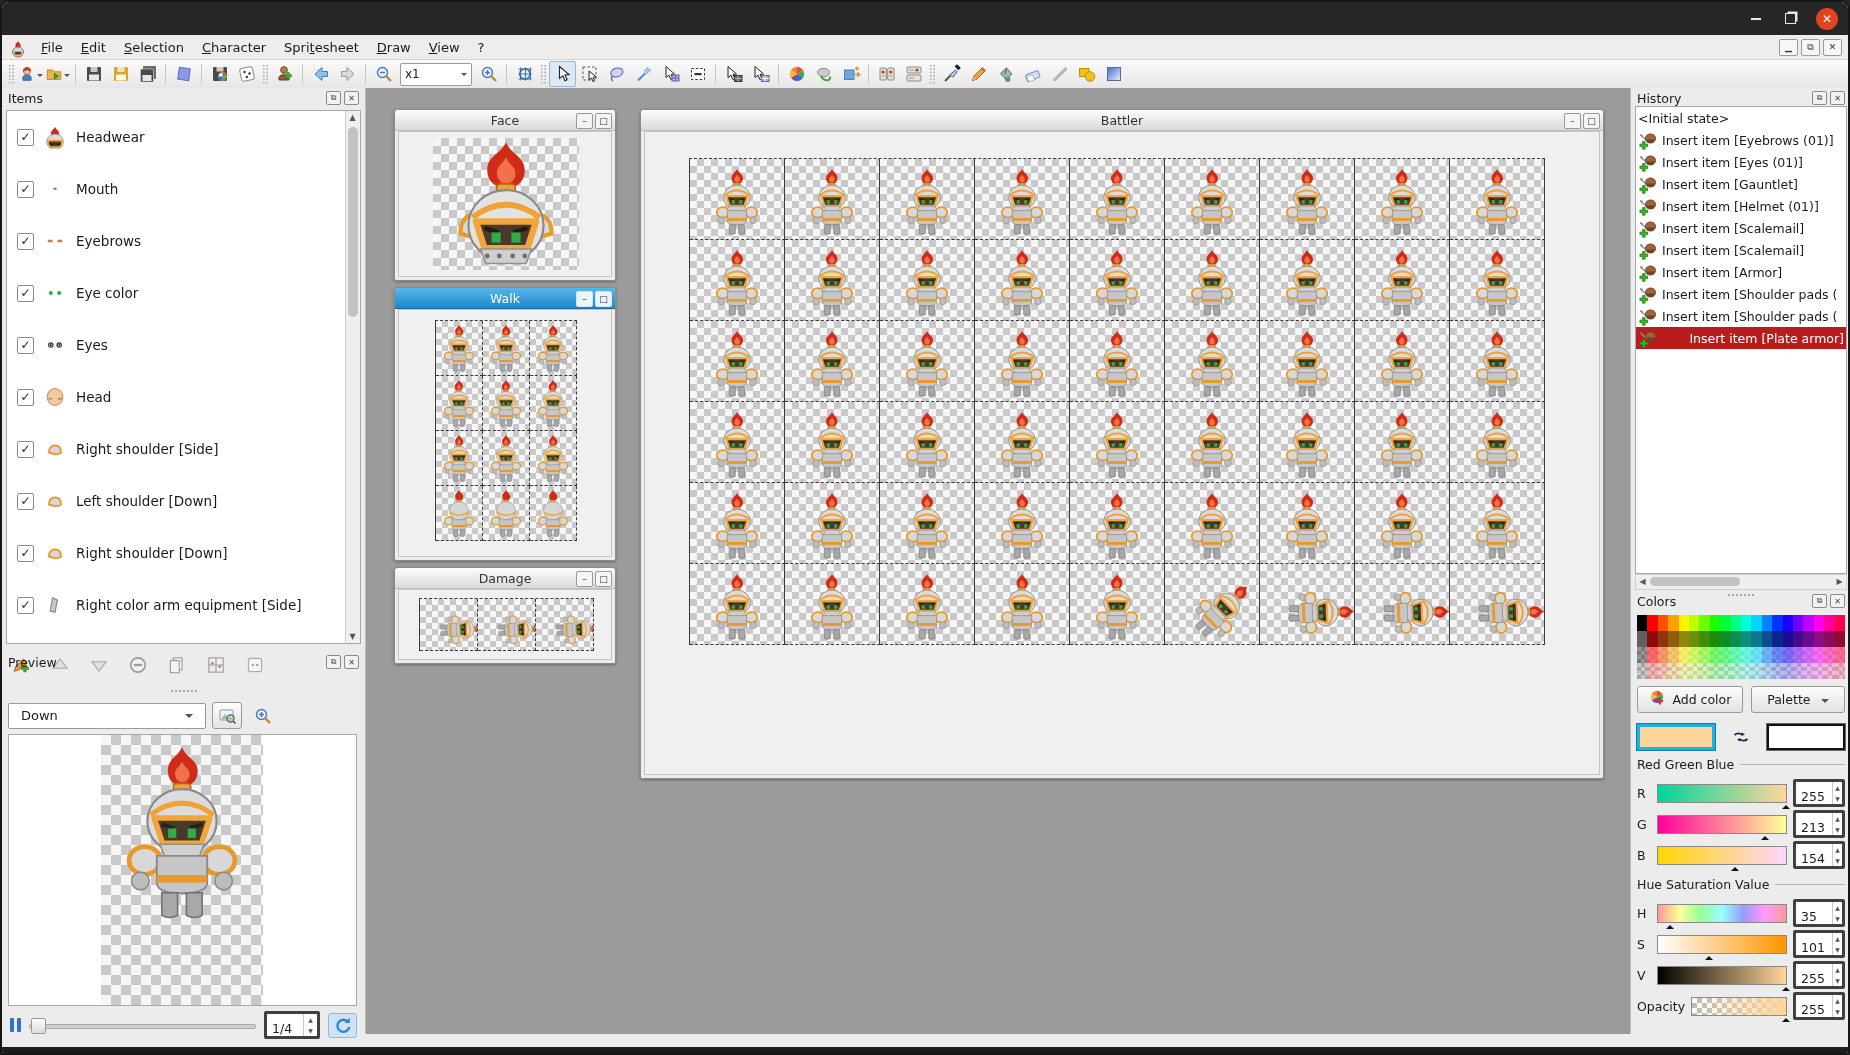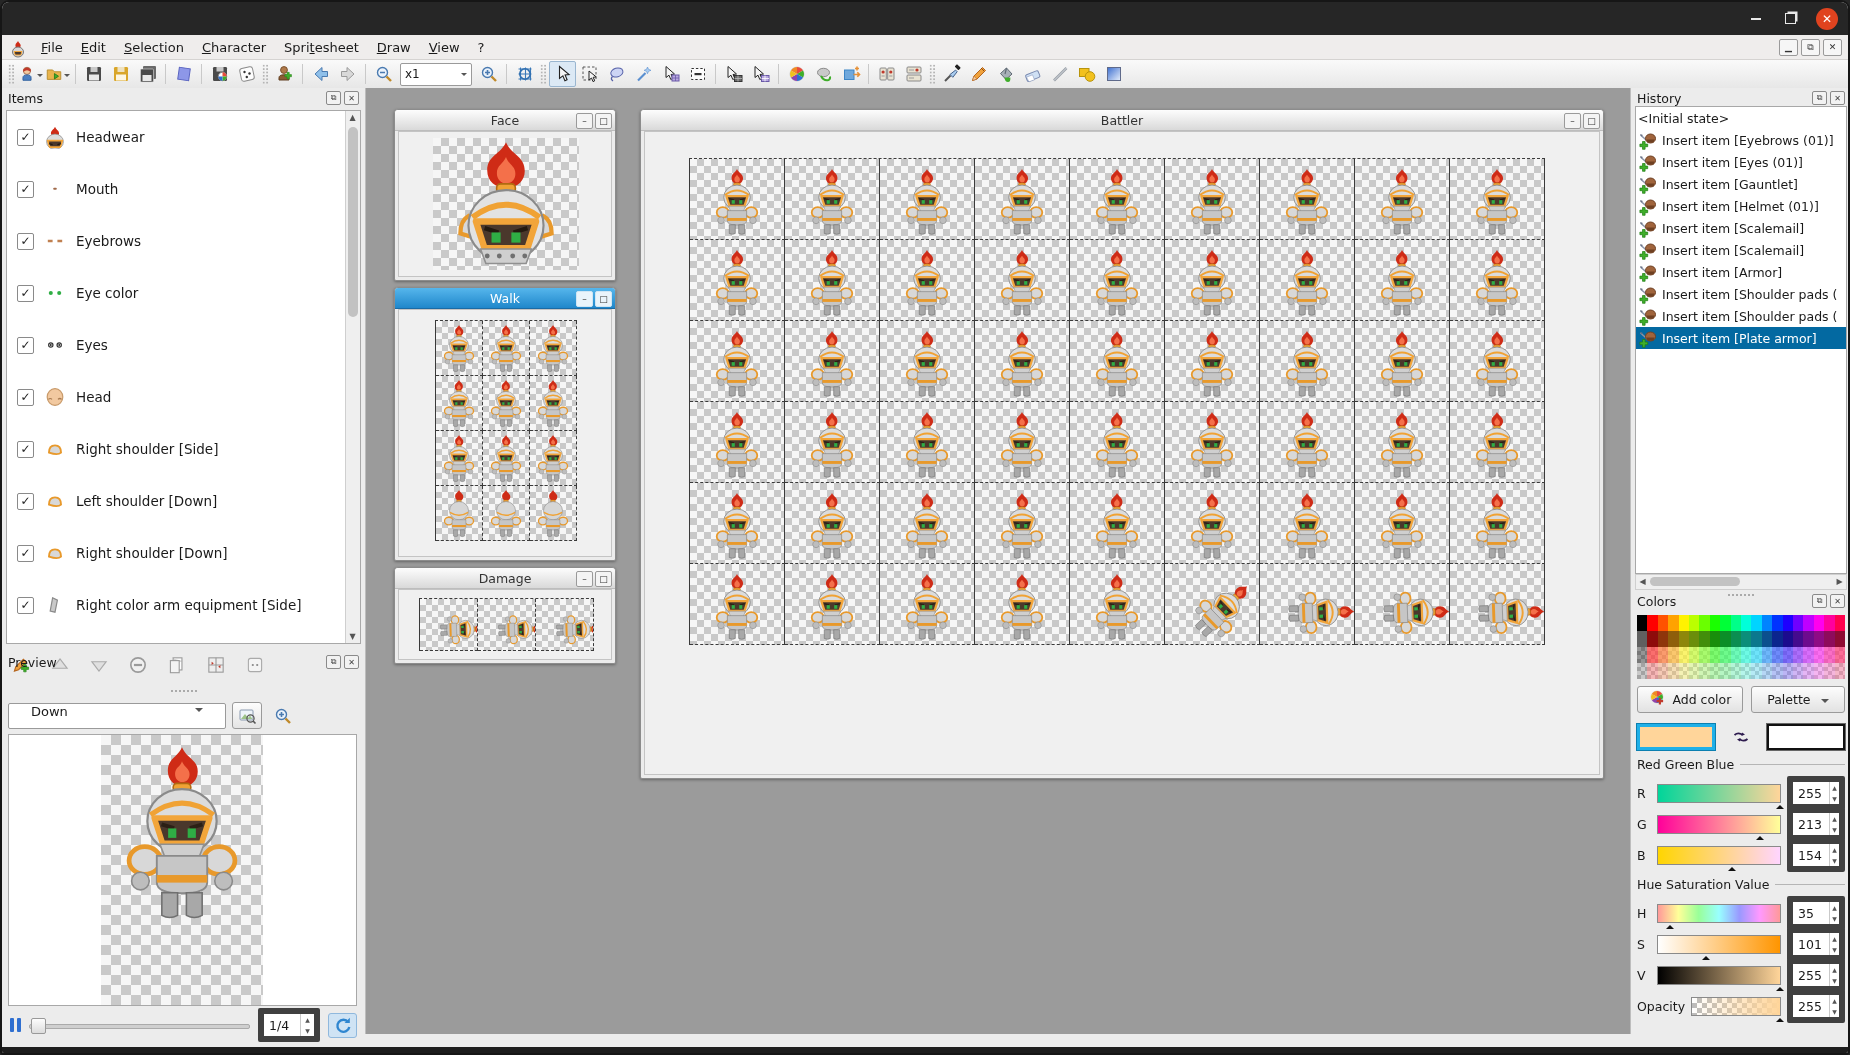--- a/index.html
+++ b/index.html
@@ -55,35 +55,35 @@
   .vscroll{position:absolute;right:0;top:0;bottom:0;width:14px;background:#efefef;border-left:1px solid #cfcfcf;}
   .vscroll .arr{position:absolute;left:0;width:13px;height:13px;font-size:8px;color:#555;display:flex;align-items:center;justify-content:center;}
   .vscroll .thumb{position:absolute;left:1.5px;width:10px;border-radius:5px;background:#c2c2c2;}
   .items-tools{position:absolute;left:6px;top:562px;height:30px;display:flex;align-items:center;gap:13px;}
   .itbtn{width:26px;height:26px;display:flex;align-items:center;justify-content:center;}
   .itbtn svg{width:22px;height:22px;}
   .split-dots{position:absolute;left:0;right:0;height:6px;background-image:radial-gradient(#aaa 1px,transparent 1.2px);
               background-size:4px 4px;background-repeat:repeat-x;background-position:center;width:28px;margin:0 auto;}
   
   .prev-row{position:absolute;left:6px;top:614px;display:flex;align-items:center;gap:6px;}
-  .pselect{width:172px;height:24px;background:#fff;border:1px solid #9a9a9a;border-radius:2px;display:flex;align-items:flex-start;padding:0 22px;}
+  .pselect{width:172px;height:24px;background:#fff;border:1px solid #9a9a9a;border-radius:2px;display:flex;align-items:center;padding:0 12px;}
   .pselect .caret{margin-left:auto;width:0;height:0;border:4px solid transparent;border-top-color:#555;margin-top:4px;}
   .pbtn{width:28px;height:25px;border:1px solid #9a9a9a;border-radius:3px;background:linear-gradient(#fdfdfd,#e4e4e4);
         display:flex;align-items:center;justify-content:center;}
   .pbtn.flat{border-color:transparent;background:none;}
   #preview-canvas{position:absolute;left:6px;right:8px;top:646px;height:270px;background:#fff;border:1px solid #a8a8a8;}
   .checker{background-image:conic-gradient(#c9c9c9 25%,#f6f6f6 0 50%,#c9c9c9 0 75%,#f6f6f6 0);}
   #preview-checker{position:absolute;left:92px;width:162px;top:0;bottom:0;background-size:20px 20px;}
   .prev-bottom{position:absolute;left:8px;right:8px;top:922px;height:30px;display:flex;align-items:center;gap:8px;}
   .pause-ico{display:flex;gap:3px;}
   .pause-ico i{display:block;width:4px;height:14px;background:#2f6fd0;border-radius:1px;}
   .hslider{flex:1;height:16px;position:relative;}
   .hslider .track{position:absolute;left:0;right:0;top:7px;height:3px;background:#cfcfcf;border:1px solid #aaa;border-radius:2px;}
   .hslider .knob{position:absolute;left:2px;top:1px;width:13px;height:14px;background:linear-gradient(#fdfdfd,#dcdcdc);border:1px solid #999;border-radius:2px;}
-  .spin{height:22px;background:#fff;border:6px solid #404040;border-radius:2px;display:flex;align-items:center;}
+  .spin{height:22px;background:#fff;border:3px solid #404040;border-radius:2px;display:flex;align-items:flex-end;}
   .spin .val{padding:0 5px;min-width:26px;font-size:12.5px;}
   .spin .arrows{width:13px;height:100%;border-left:1px solid #c9c9c9;display:flex;flex-direction:column;}
   .spin .arrows i{flex:1;display:flex;align-items:center;justify-content:center;font-size:6px;color:#555;font-style:normal;}
   .refresh-btn{width:27px;height:23px;border:1px solid #8fb8dd;background:#cfe3f4;border-radius:3px;display:flex;align-items:center;justify-content:center;}
   
   .mdi{position:absolute;left:364px;top:86px;width:1264px;bottom:19px;background:#9b9b9b;}
   .cwin{position:absolute;background:#ececec;border:1px solid #8c8c8c;border-radius:4px 4px 2px 2px;box-shadow:0 1px 3px rgba(0,0,0,.35);}
   .cwin .cw-title{height:20px;border-radius:3px 3px 0 0;background:linear-gradient(#fdfdfd,#d9d9d9);border-bottom:1px solid #bdbdbd;
                   display:flex;align-items:center;justify-content:center;font-size:12.5px;color:#333;position:relative;}
   .cwin.active .cw-title{background:linear-gradient(#56b6ec,#1f87cb);color:#fff;border-bottom-color:#1a6ba5;}
@@ -96,21 +96,21 @@
   .scell{position:absolute;background-size:14px 14px;border-right:1px solid #3a3a3a;border-bottom:1px dashed #3a3a3a;
          display:flex;align-items:flex-end;justify-content:center;overflow:hidden;}
   .scell.dashv{border-right-style:dashed;}
   .spr{display:block;}
   .spr.flip{transform:scaleX(-1);}
   .spr.bend{transform:rotate(46deg) translate(8px,-6px);}
   .spr.lie{transform:rotate(88deg) translate(4px,-12px);}
   
   #history-list{top:18px;height:466px;overflow:hidden;}
   .hist-row{height:22px;display:flex;align-items:center;gap:4px;padding:0 2px;white-space:nowrap;font-size:12.5px;}
-  .hist-row.sel{background:#0369a1;color:#fff;}
+  .hist-row.sel{background:#b91c1c;color:#fff;justify-content:space-between;}
   .hist-ico{width:20px;height:17px;flex:0 0 auto;}
   .hscroll{position:absolute;left:4px;right:4px;top:486px;height:14px;background:#efefef;border:1px solid #cfcfcf;}
   .hscroll .arr{position:absolute;top:0;width:13px;height:12px;font-size:8px;color:#555;display:flex;align-items:center;justify-content:center;}
   .hscroll .thumb{position:absolute;top:1.5px;height:9px;border-radius:5px;background:#c2c2c2;left:14px;width:90px;}
   
   #palette{position:absolute;left:6px;top:527px;width:208px;height:64px;display:grid;grid-template-columns:repeat(20,1fr);grid-template-rows:repeat(4,1fr);}
   .pcell{width:100%;height:100%;}
   .pcell.alpha{background-image:conic-gradient(#bbb 25%,#eee 0 50%,#bbb 0 75%,#eee 0);background-size:8px 8px;position:relative;}
   .pcell.alpha i{position:absolute;inset:0;}
   .cbtn{height:25px;border:1px solid #9a9a9a;border-radius:3px;background:linear-gradient(#fdfdfd,#e2e2e2);

